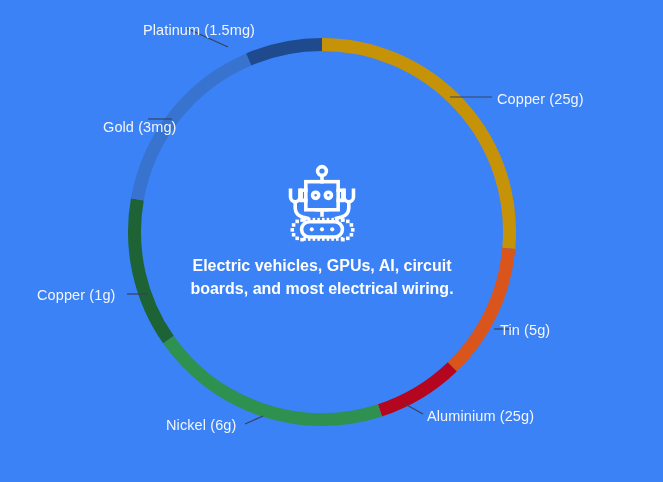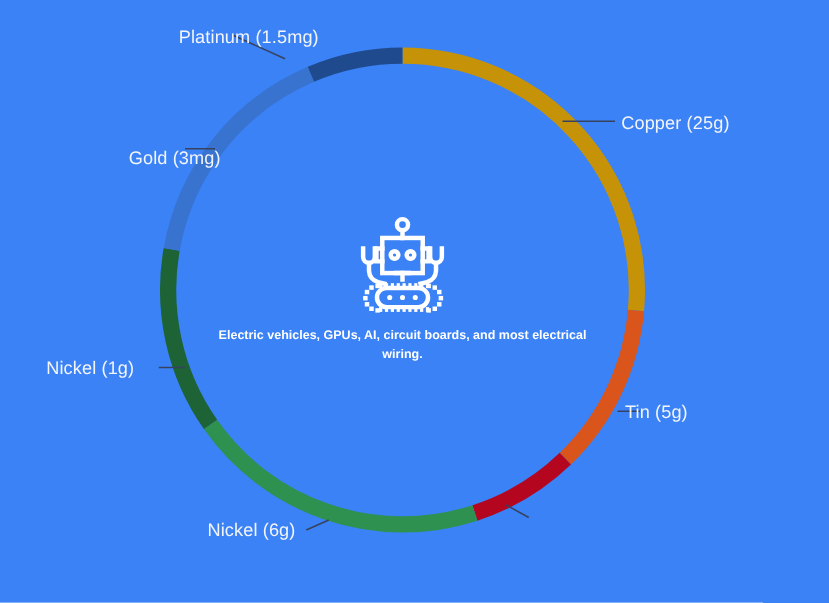--- a/index.html
+++ b/index.html
@@ -52,21 +52,21 @@
     align-items: center;
   }
   #robot-icon {
     display: block;
     width: 86px;
     height: 80px;
     margin-bottom: 10px;
   }
   #center-caption {
     color: #ffffff;
-    font-size: 10px;
+    font-size: 16px;
     font-weight: bold;
     font-family: "Liberation Sans", sans-serif;
     text-align: center;
     line-height: 1.45;
     width: 300px;
   }
 </style>
 </head>
 <body>
 
@@ -89,22 +89,23 @@
       <line x1="405" y1="404" x2="423" y2="414" stroke="#36425e" stroke-width="1.2"></line>
       <line x1="245" y1="424" x2="263" y2="416" stroke="#36425e" stroke-width="1.2"></line>
       <line x1="127" y1="294" x2="148" y2="294" stroke="#36425e" stroke-width="1.2"></line>
       <line x1="148" y1="119" x2="172" y2="119" stroke="#36425e" stroke-width="1.2"></line>
     </g>
   </svg>
 
   <span class="seg-label lbl-platinum">Platinum (1.5mg)</span>
   <span class="seg-label lbl-copper">Copper (25g)</span>
   <span class="seg-label lbl-tin">Tin (5g)</span>
+  <span class="seg-label lbl-aluminium">Aluminium (25g)</span>
   <span class="seg-label lbl-nickel">Nickel (6g)</span>
-  <span class="seg-label lbl-cobalt">Nickel (1g)</span>
+  <span class="seg-label lbl-cobalt">Copper (1g)</span>
   <span class="seg-label lbl-gold">Gold (3mg)</span>
 
   <div id="center-group">
     <svg id="robot-icon" viewBox="0 0 100 94">
       <g fill="none" stroke="#ffffff" stroke-width="4.2" stroke-linecap="square" stroke-linejoin="miter">
         <circle cx="50" cy="8.5" r="5.2"></circle>
         <line x1="50" y1="13.7" x2="50" y2="21"></line>
         <rect x="31" y="21" width="38" height="33"></rect>
         <circle cx="42.5" cy="37" r="3.6"></circle>
         <circle cx="57.5" cy="37" r="3.6"></circle>

